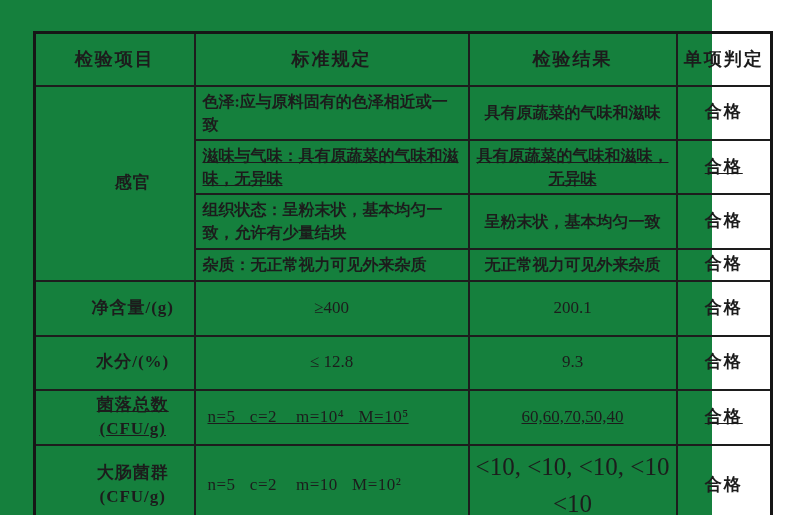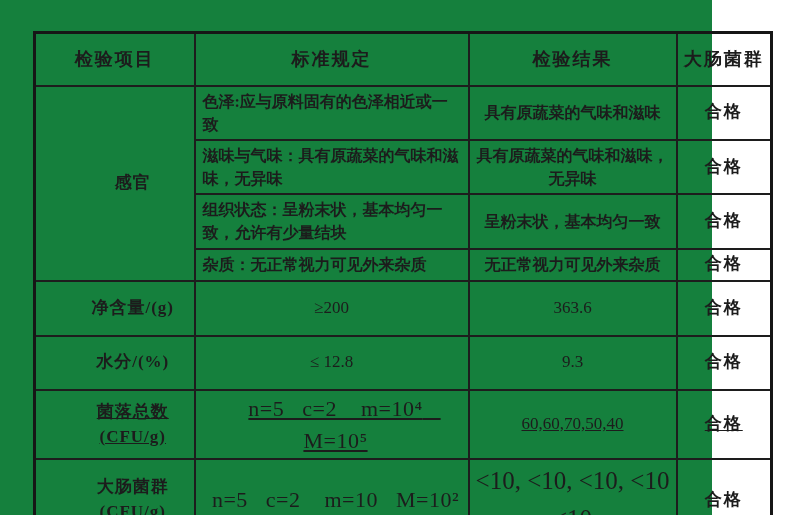--- a/index.html
+++ b/index.html
@@ -39,24 +39,24 @@
     line-height:1.45;
     overflow:hidden;
   }
   th{font-size:18px;letter-spacing:2px;}
   td.item{font-size:17px;letter-spacing:1px;padding-left:40px;}
   td.std-left{
     text-align:left;
     padding:3px 4px 3px 7px;
   }
   td.std-n{
-    text-align:center;
+    text-align:left;
     padding-left:12px;
     font-weight:normal;
-    font-size:22px;
+    font-size:17px;
     letter-spacing:0.5px;
   }
   td.num{
     font-weight:normal;
     font-size:17px;
   }
   td.num-lg{
     font-weight:normal;
     font-size:25px;
     line-height:1.5;
@@ -72,50 +72,50 @@
       <col class="c1">
         <col class="c2">
         <col class="c3">
         <col class="c4">
     </colgroup>
     <thead>
       <tr style="height:53px;">
         <th>检验项目</th>
         <th>标准规定</th>
         <th>检验结果</th>
-        <th>大肠菌群</th>
+        <th>单项判定</th>
       </tr>
     </thead>
     <tbody>
       <tr style="height:45px;">
         <td class="item" rowspan="4">感官</td>
         <td class="std-left">色泽:应与原料固有的色泽相近或一致</td>
         <td>具有原蔬菜的气味和滋味</td>
         <td class="jdg">合格</td>
       </tr>
-      <tr style="height:51px;">
+      <tr style="height:51px;text-decoration:underline;">
         <td class="std-left">滋味与气味：具有原蔬菜的气味和滋味，无异味</td>
         <td>具有原蔬菜的气味和滋味，
 无异味</td>
         <td class="jdg">合格</td>
       </tr>
       <tr style="height:48px;">
         <td class="std-left">组织状态：呈粉末状，基本均匀一致，允许有少量结块</td>
         <td>呈粉末状，基本均匀一致</td>
         <td class="jdg">合格</td>
       </tr>
       <tr style="height:32px;">
         <td class="std-left">杂质：无正常视力可见外来杂质</td>
         <td>无正常视力可见外来杂质</td>
         <td class="jdg">合格</td>
       </tr>
       <tr style="height:55px;">
         <td class="item">净含量/(g)</td>
-        <td class="num">≥200</td>
-        <td class="num">363.6</td>
+        <td class="num">≥400</td>
+        <td class="num">200.1</td>
         <td class="jdg">合格</td>
       </tr>
       <tr style="height:54px;">
         <td class="item">水分/(%)</td>
         <td class="num">≤ 12.8</td>
         <td class="num">9.3</td>
         <td class="jdg">合格</td>
       </tr>
       <tr style="height:54px;text-decoration:underline;">
         <td class="item">菌落总数(CFU/g)</td>

